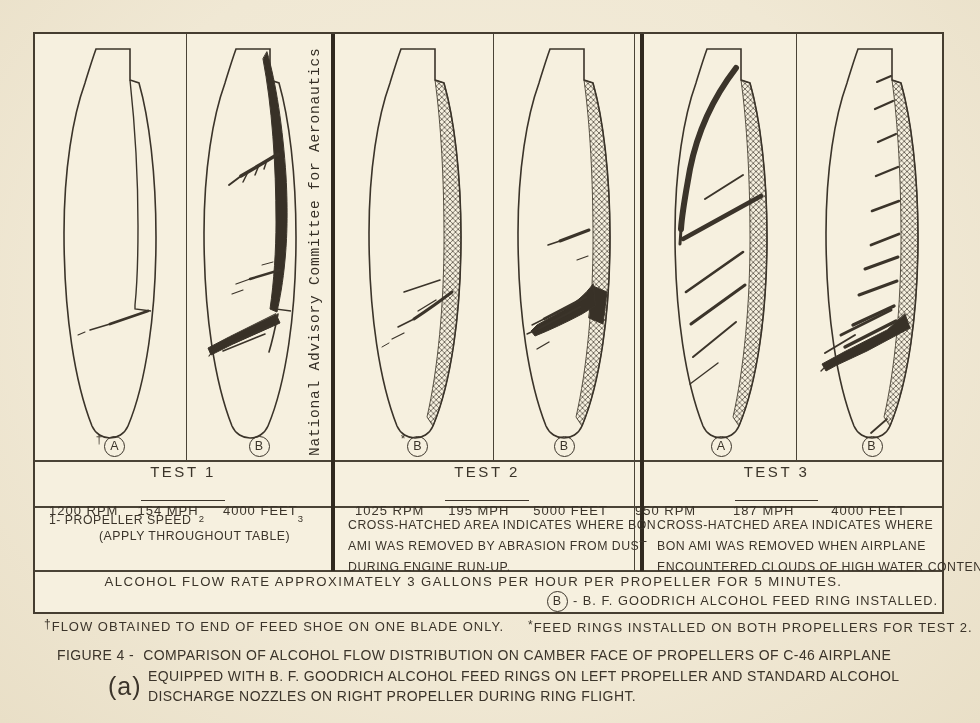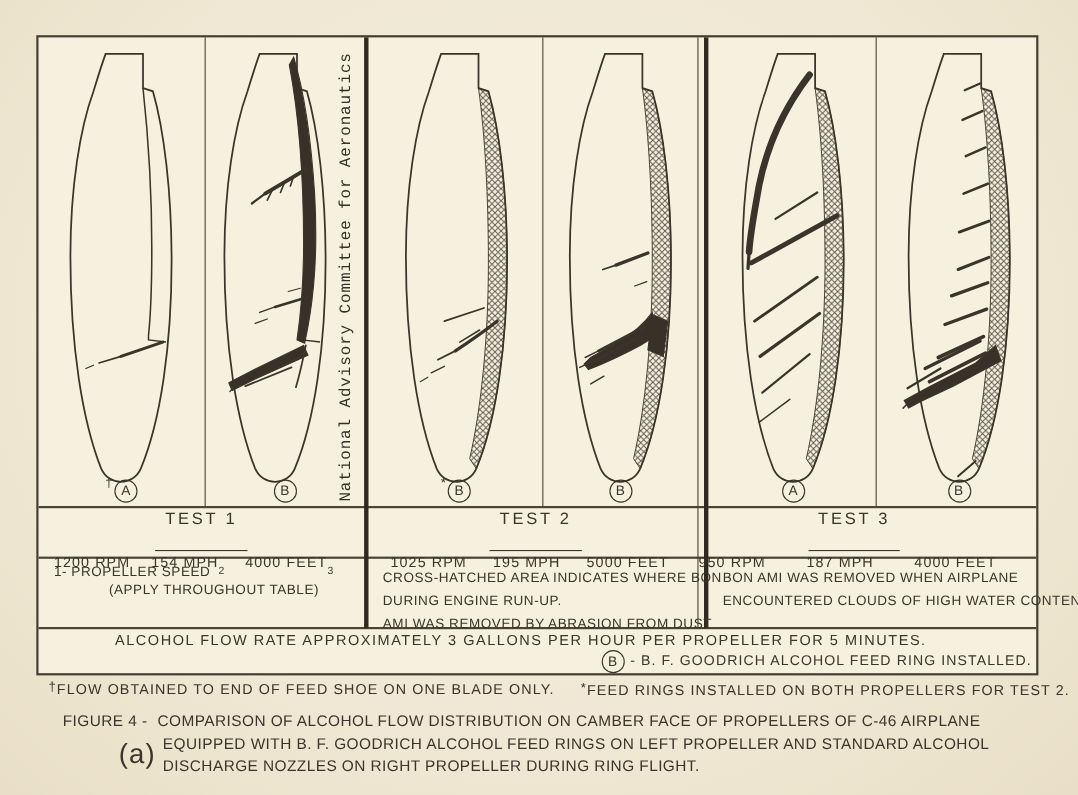--- a/index.html
+++ b/index.html
@@ -246,24 +246,25 @@
       <span><span>4000 FEET</span></span>
     </div>
   </div>
 
   <div class="notes tight" style="left:2px;width:292px;">
     <div>1- PROPELLER SPEED</div>
     <div class="note-indent">(APPLY THROUGHOUT TABLE)</div>
   </div>
   <div class="notes loose" style="left:301px;width:302px;">
     <div>CROSS-HATCHED AREA INDICATES WHERE BON</div>
+    <div>AMI WAS REMOVED BY ABRASION FROM DUST</div>
     <div>DURING ENGINE RUN-UP.</div>
-    <div>AMI WAS REMOVED BY ABRASION FROM DUST</div>
   </div>
   <div class="notes loose" style="left:610px;width:299px;">
+    <div>CROSS-HATCHED AREA INDICATES WHERE</div>
     <div>BON AMI WAS REMOVED WHEN AIRPLANE</div>
     <div>ENCOUNTERED CLOUDS OF HIGH WATER CONTENT.</div>
   </div>
 
   <div class="flow-note">ALCOHOL FLOW RATE APPROXIMATELY 3 GALLONS PER HOUR PER PROPELLER FOR 5 MINUTES.</div>
   <div class="legend-row">
     <span class="legend-item" style="left:512px;">
       <span class="circ">B</span><span>- B. F. GOODRICH ALCOHOL FEED RING INSTALLED.</span>
     </span>
   </div>

